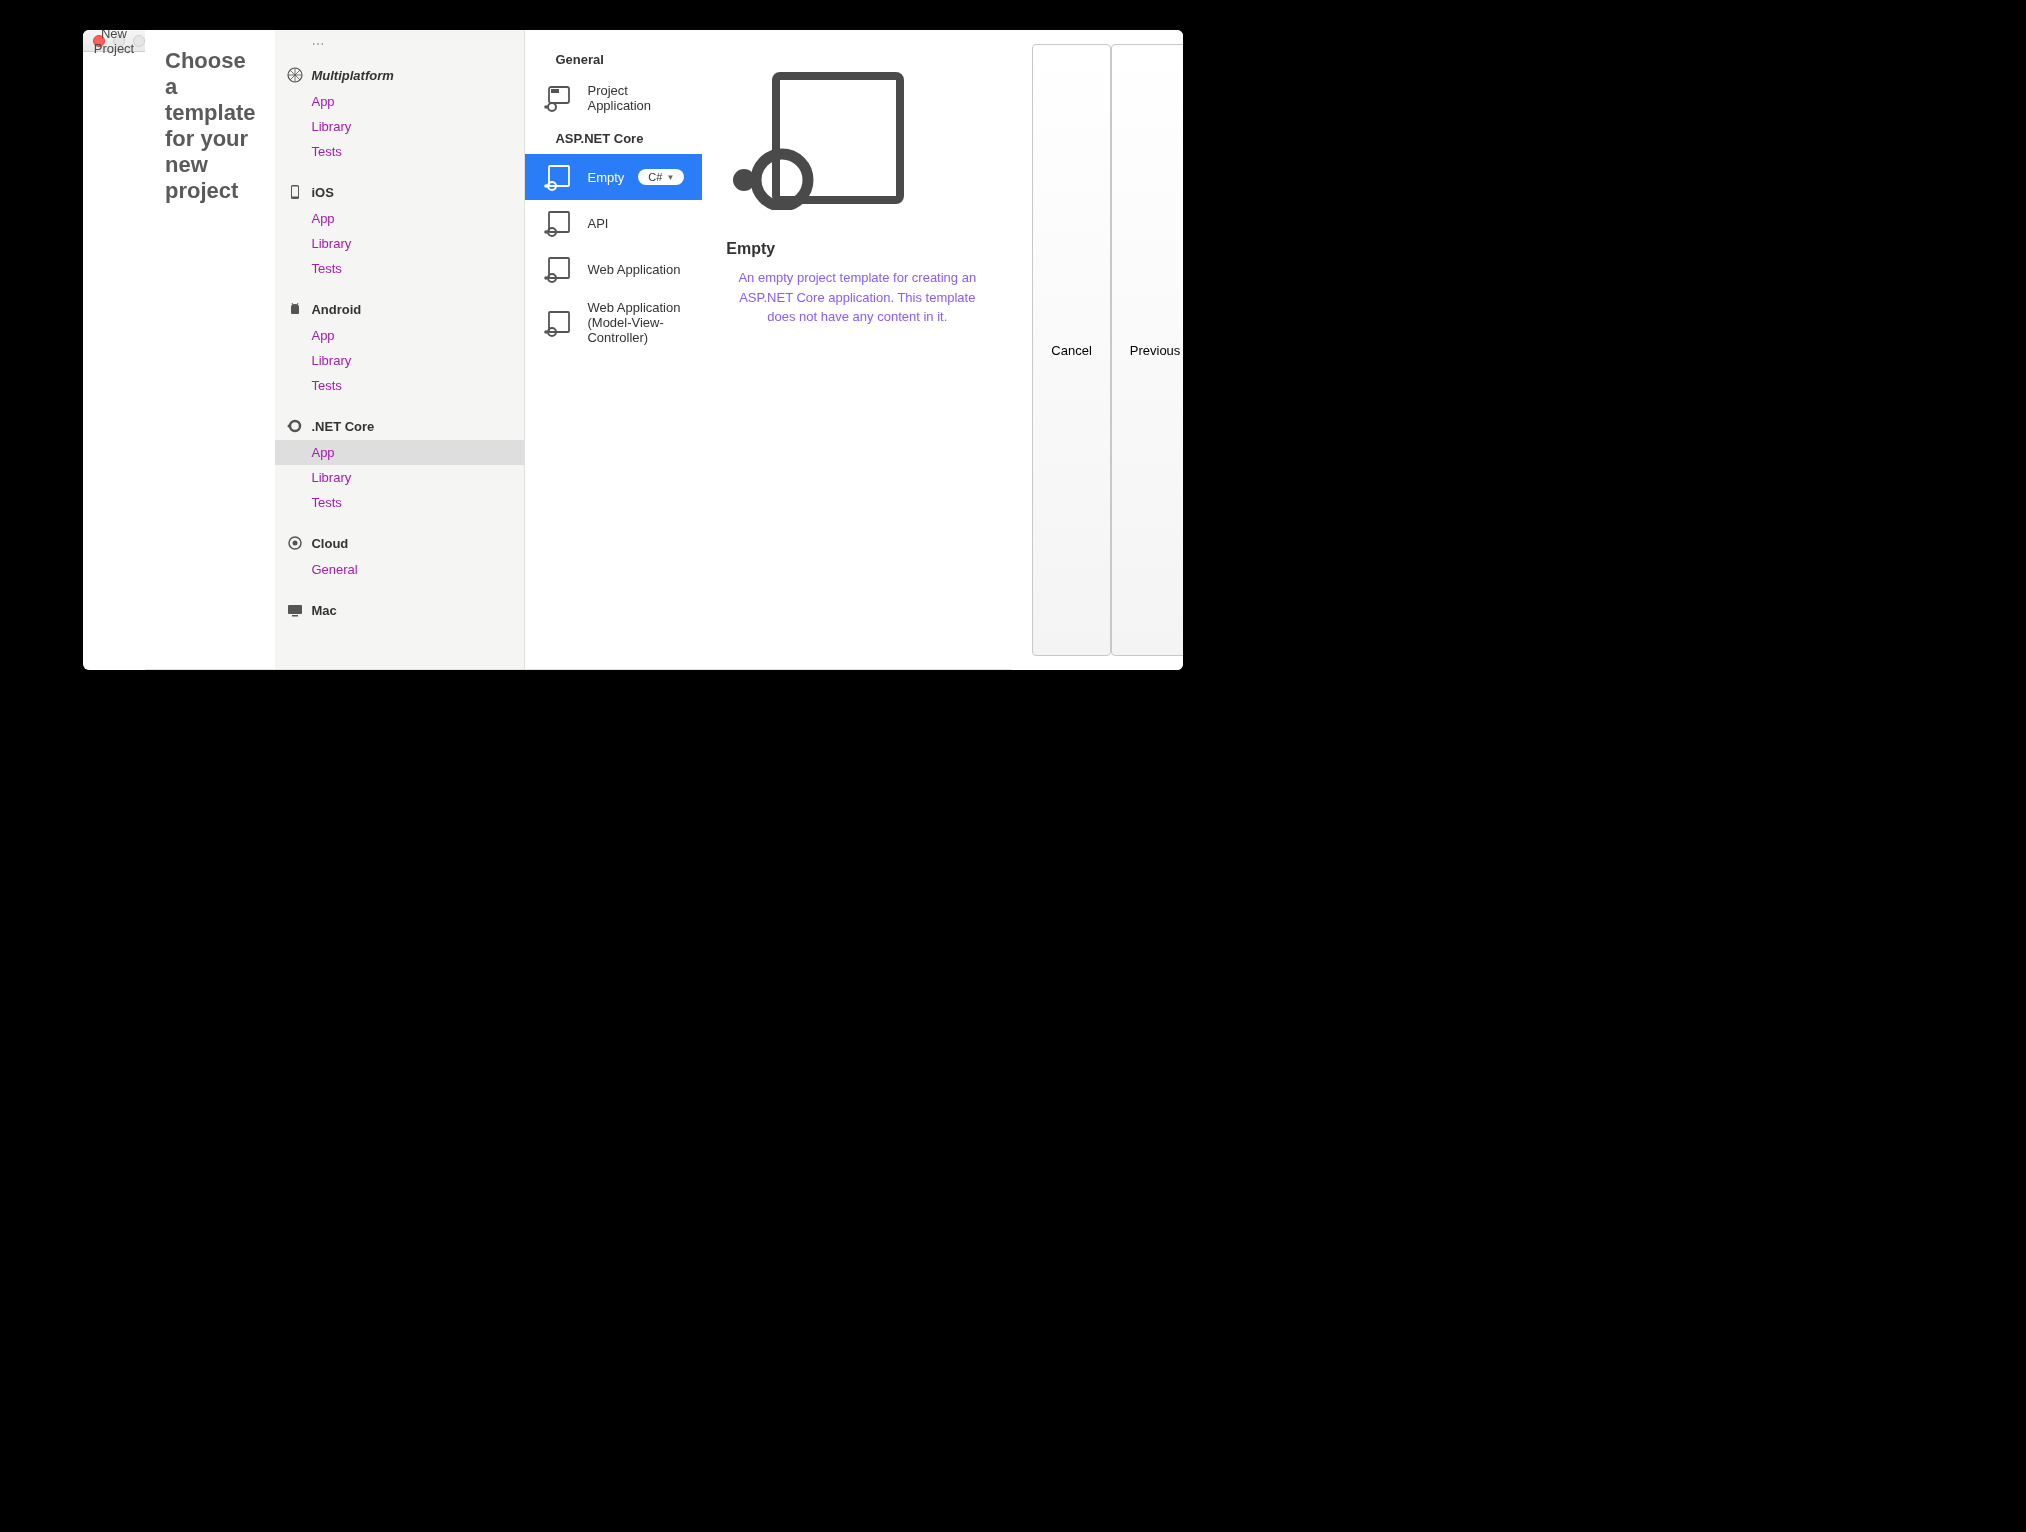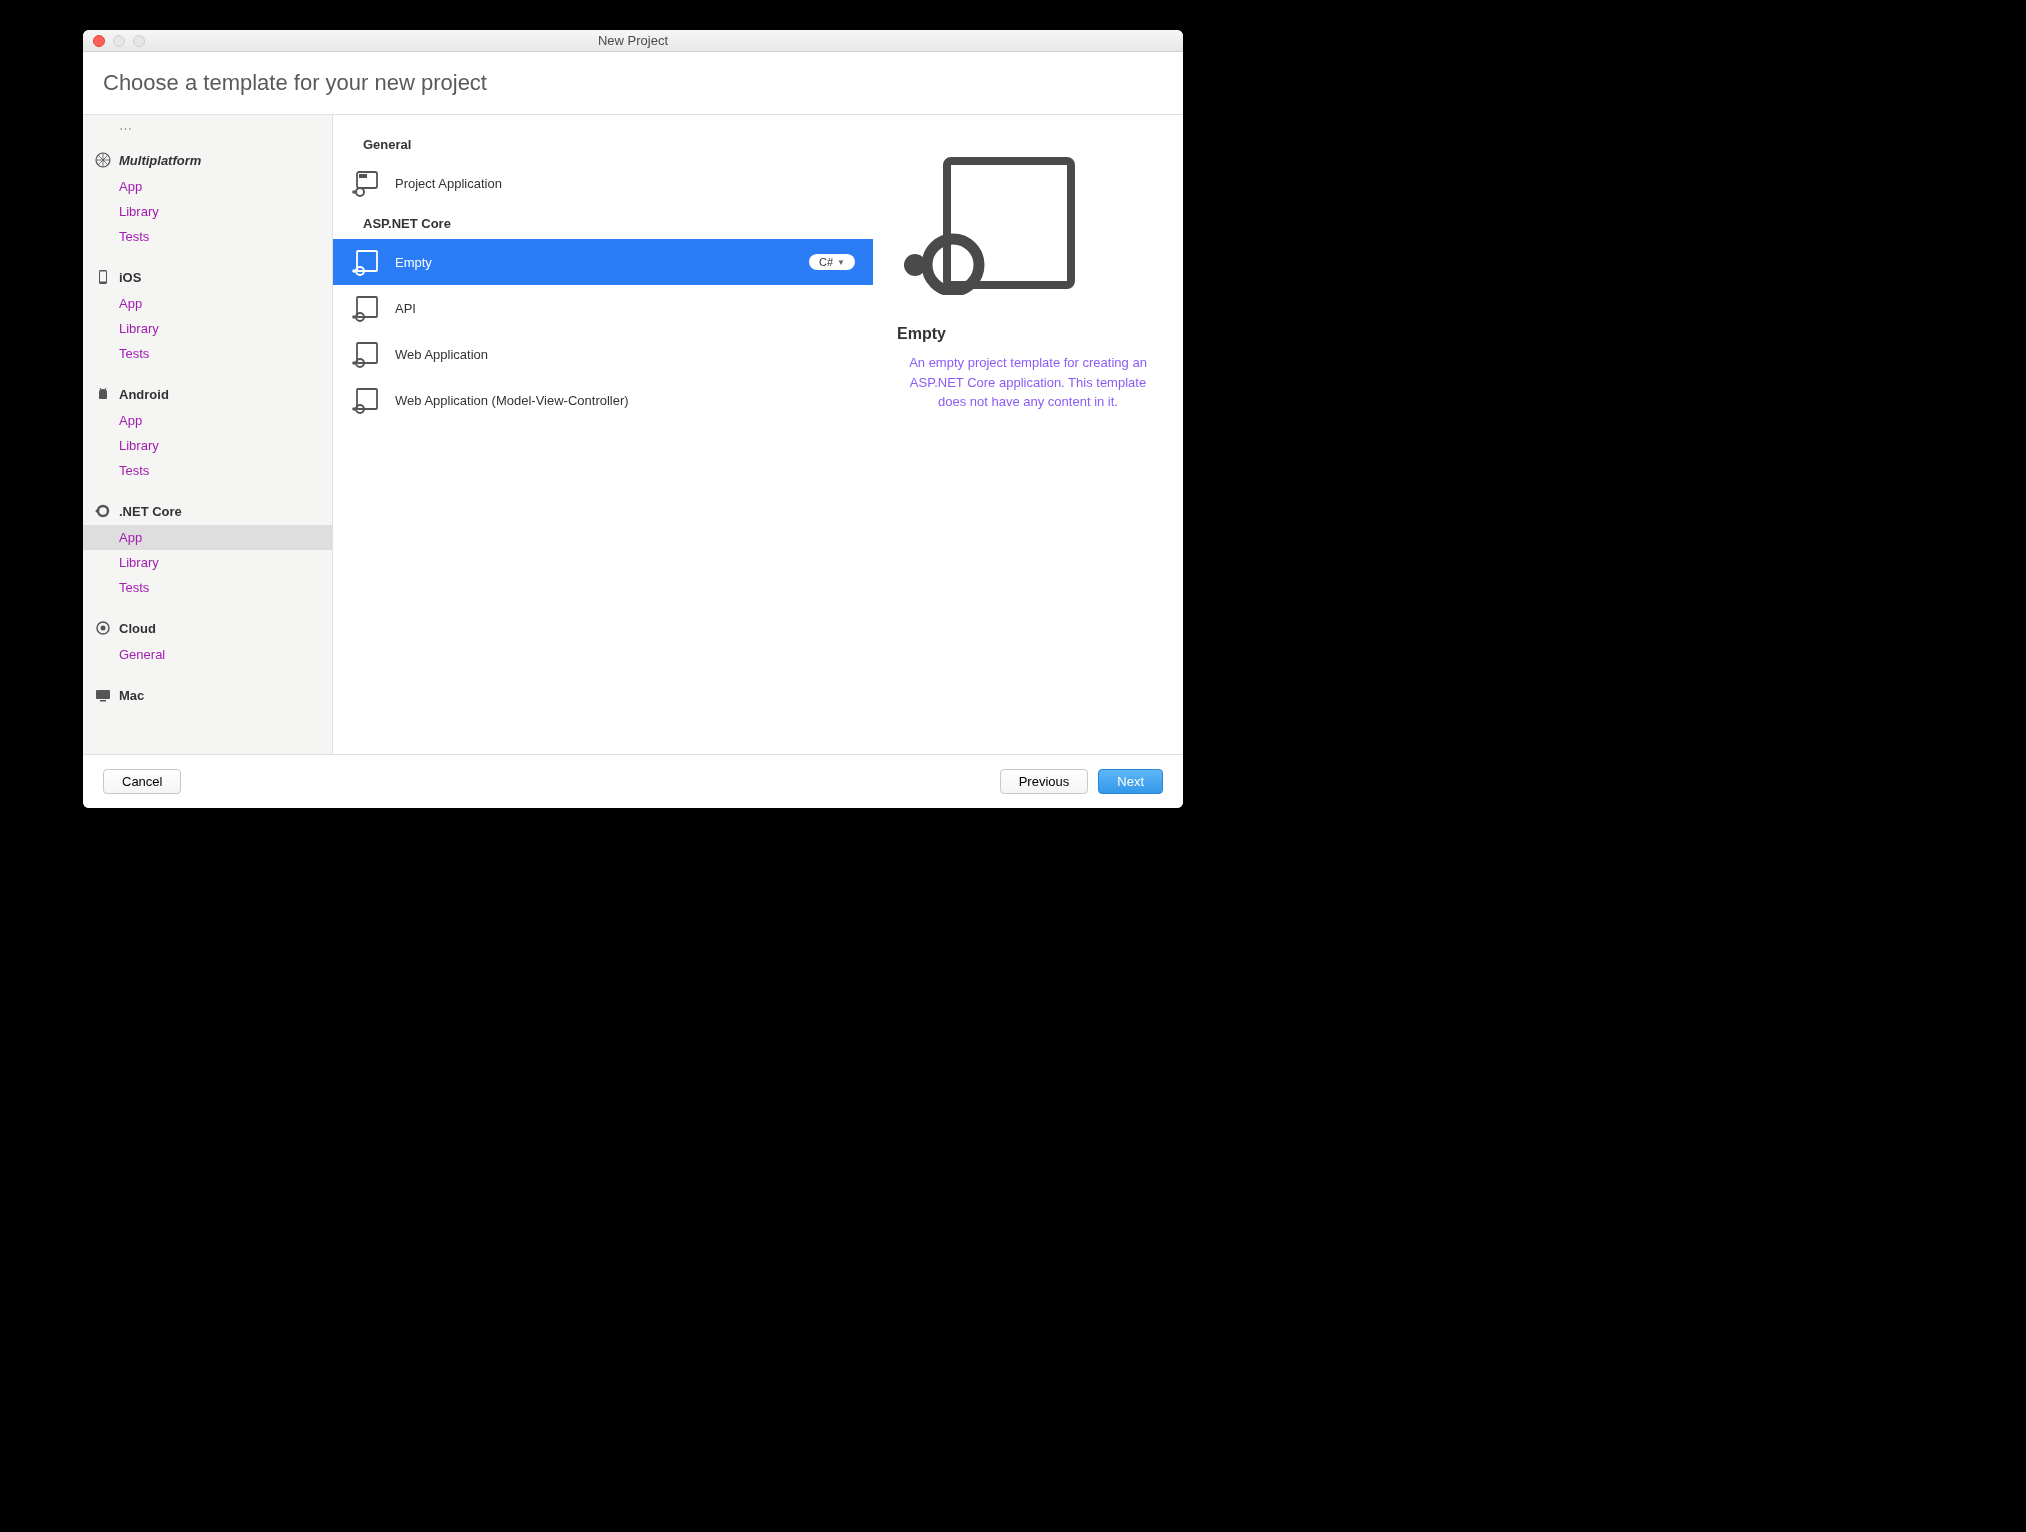--- a/index.html
+++ b/index.html
@@ -15,21 +15,20 @@
     justify-content: center;
     padding-top: 30px;
   }
   .window {
     width: 1100px;
     background: #fff;
     border-radius: 6px;
     box-shadow: 0 20px 60px rgba(0,0,0,0.5);
     overflow: hidden;
     display: flex;
-    flex-direction: column;
   }
   .titlebar {
     height: 22px;
     background: linear-gradient(#f6f6f6, #e8e8e8);
     border-bottom: 1px solid #d0d0d0;
     display: flex;
     align-items: center;
     position: relative;
   }
   .traffic-lights {
@@ -49,21 +48,21 @@
     color: #4a4a4a;
     pointer-events: none;
   }
   .header {
     padding: 18px 20px 18px 20px;
     border-bottom: 1px solid #e0e0e0;
     background: #fff;
   }
   .header h1 {
     font-size: 22px;
-    font-weight: 400;
+    font-weight: 700;
     color: #5a5a5a;
   }
   .content {
     display: flex;
     height: 640px;
     border-bottom: 1px solid #e0e0e0;
   }
   .sidebar {
     width: 250px;
     background: #f5f5f4;

